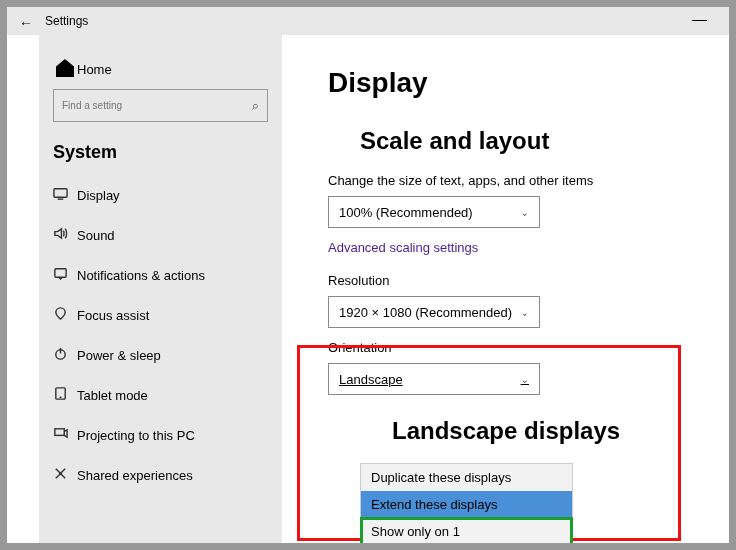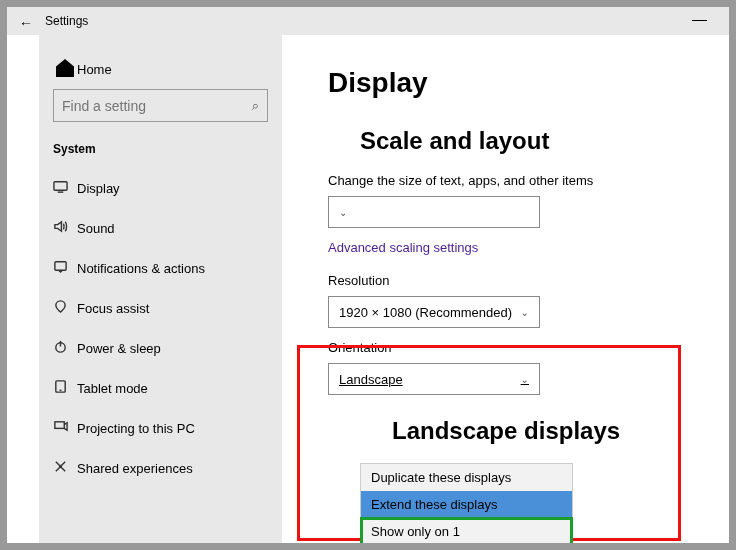--- a/index.html
+++ b/index.html
@@ -7,23 +7,23 @@
     .window { position:absolute; top:7px; left:7px; right:7px; bottom:7px; background:#fff; display:flex; flex-direction:column; }
     .titlebar { height:28px; display:flex; align-items:center; background:#e8e8e8; font-size:12px; position:relative; }
     .back-btn { width:38px; text-align:center; font-size:14px; cursor:pointer; }
     .title-text { font-size:12px; }
     .min-btn { position:absolute; right:22px; top:3px; font-size:15px; cursor:pointer; }
     .content { flex:1; display:flex; overflow:hidden;padding-left:32px; }
     .sidebar { width:243px; background:#e8e8e8; padding:0 14px; overflow:hidden; font-size:13px; }
     .home-row { display:flex; align-items:center; height:40px; margin-top:14px; cursor:pointer; }
     .home-row .icon { width:24px; }
     .search-wrap { margin-top:0; border:1px solid #999; height:33px; display:flex; align-items:center; padding:0 8px; background:#e8e8e8; }
-    .search-wrap input { flex:1; border:none; background:transparent; font-size:14px; outline:none; }
+    .search-wrap input { flex:1; border:none; background:transparent; font-size:10px; outline:none; }
     .search-wrap .mag { font-size:13px; color:#555; }
-    .cat-header { font-weight:600; font-size:12px; margin-top:20px; margin-bottom:12px; }
+    .cat-header { font-weight:600; font-size:18px; margin-top:20px; margin-bottom:12px; }
     .nav-item { display:flex; align-items:center; height:40px; cursor:pointer; }
     .nav-item .icon { width:24px; font-size:14px; color:#333; }
     .nav-item .icon svg { width:15px; height:15px; stroke:#333; fill:none; stroke-width:1.5; }
     .main { flex:1; background:#fff; padding:32px 0 0 46px; overflow:hidden; position:relative; }
     h1 { font-size:28px; font-weight:600; margin-bottom:28px; }
     h2 { font-size:24px; font-weight:600; margin-bottom:18px;margin-left:32px; }
     .label { font-size:13px; margin-bottom:8px; }
     .select-box { width:212px; height:32px; border:1px solid #888; display:flex; align-items:center; justify-content:space-between; padding:0 10px; font-size:13px; margin-bottom:12px; cursor:pointer; }
     .select-box .chev { font-size:10px; color:#555; }
     .link { color:#4c1d95; font-size:13px; margin-bottom:18px; cursor:pointer; }
@@ -116,20 +116,21 @@
       </div>
 
     </div>
 
     <div class="main">
       <h1>Display</h1>
       <h2>Scale and layout</h2>
 
       <div class="label">Change the size of text, apps, and other items</div>
       <div class="select-box">
+        <span>100% (Recommended)</span>
         <span class="chev">⌄</span>
       </div>
       <div class="link">Advanced scaling settings</div>
 
       <div class="label">Resolution</div>
       <div class="select-box">
         <span>1920 × 1080 (Recommended)</span>
         <span class="chev">⌄</span>
       </div>
 

